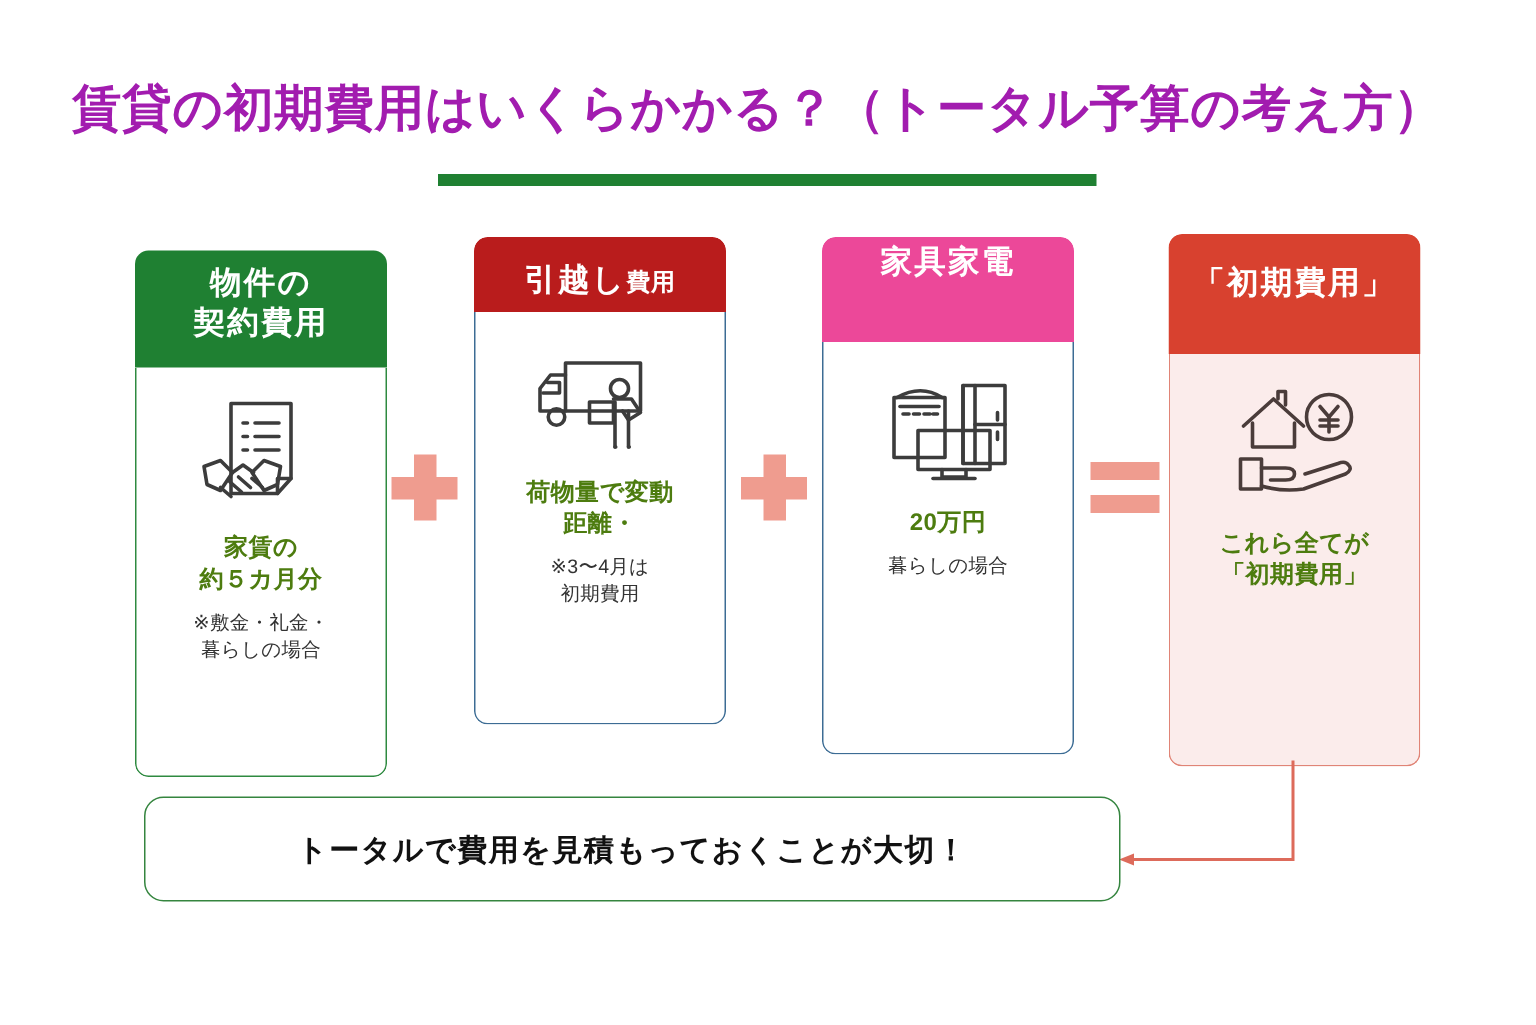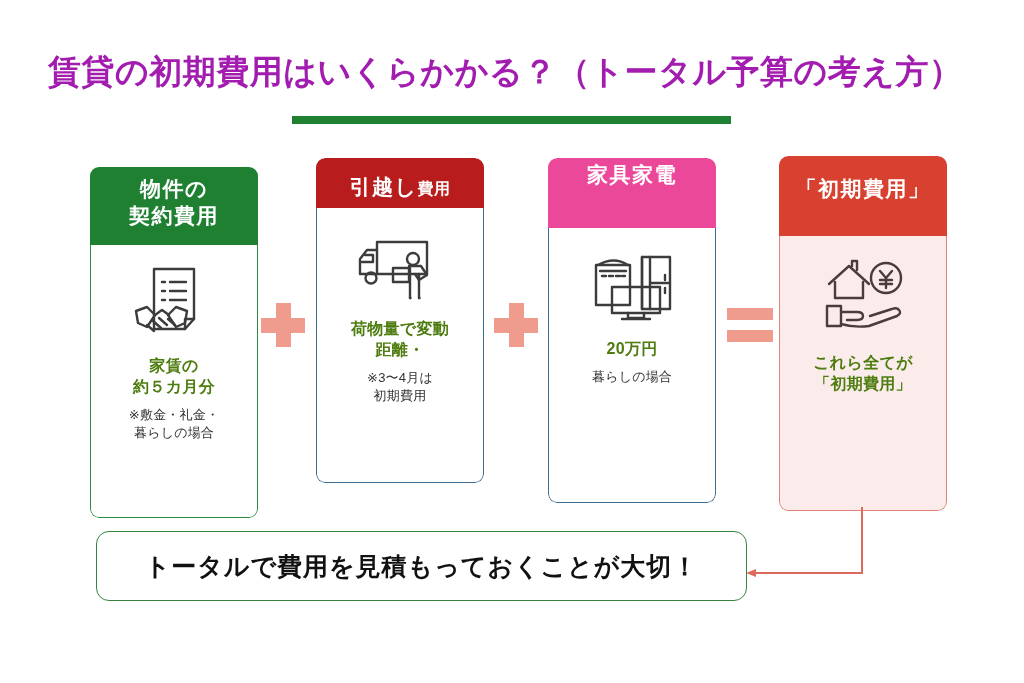--- a/index.html
+++ b/index.html
@@ -205,21 +205,21 @@
     height: 70px;
     box-sizing: border-box;
     border: 1.8px solid #35853f;
     border-radius: 13px;
     background: #ffffff;
     display: flex;
     align-items: center;
     justify-content: center;
   }
   .banner-text {
-    font-size: 25px;
+    font-size: 20px;
     font-weight: bold;
     color: #111111;
     letter-spacing: 1px;
   }
 </style>
 </head>
 <body>
 
 <div class="canvas">
 

